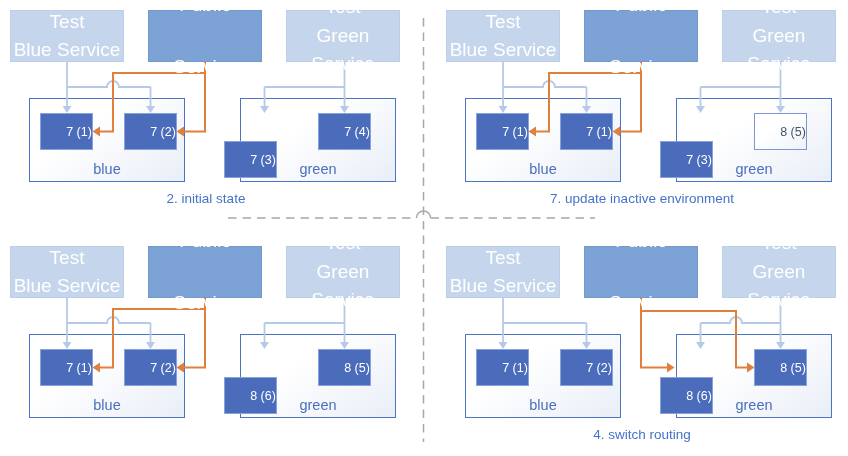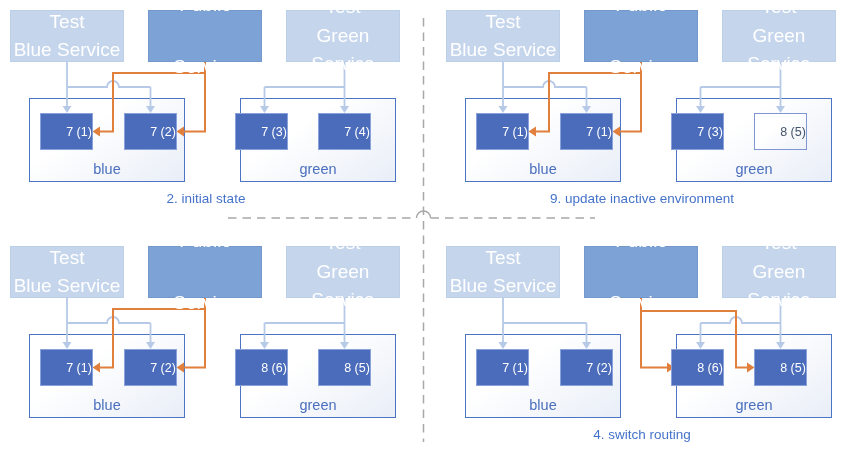--- a/index.html
+++ b/index.html
@@ -31,21 +31,21 @@
   
   .pod{position:absolute;top:113px;width:53px;height:37px;box-sizing:border-box;
        display:flex;align-items:center;justify-content:center;
        background:#4a6cbb;border:1px solid #8aa2dc;
        color:#ffffff;font-size:12.5px;padding-left:25px;}
   .pod[data-variant="outline"]{
        background:linear-gradient(145deg,#ffffff 40%,#eef2f8 100%);
        border:1.2px solid #7e97d4;color:#44546a;}
   .pod.p1{left:40px;}
   .pod.p2{left:124px;}
-  .pod.p3{left:235px;}
+  .pod.p3{left:224px;margin-top:28px;}
   .pod.p4{left:318px;}
 
   .caption{position:absolute;top:191px;left:29px;width:354px;text-align:center;
        color:#4573c9;font-size:13.5px;}
 
   .wires{position:absolute;left:0;top:0;pointer-events:none;}
   .lb{fill:none;stroke:#b6c9e6;stroke-width:1.8px;}
   .ab{fill:#b6c9e6;stroke:none;}
   .ob{fill:none;stroke:#e0803c;stroke-width:2px;}
   .ao{fill:#e0803c;stroke:none;}
@@ -145,21 +145,21 @@
       <span>Blue Service</span>
     </div>
     <div class="svc public pub">
       <span>Public</span>
       <span>Service</span>
     </div>
     <div class="svc test tg">
       <span>Test</span>
       <span>Green Service</span>
     </div>
-    <div class="caption">9. update inactive environment</div>
+    <div class="caption">7. update inactive environment</div>
   </div>
 
   <div class="quad" style="left:0;top:236px">
     <div class="env blue">
       <div class="env-label">blue</div>
     </div>
     <div class="env green">
       <div class="env-label">green</div>
     </div>
     <svg class="wires" width="424" height="228" viewBox="0 0 424 228">

